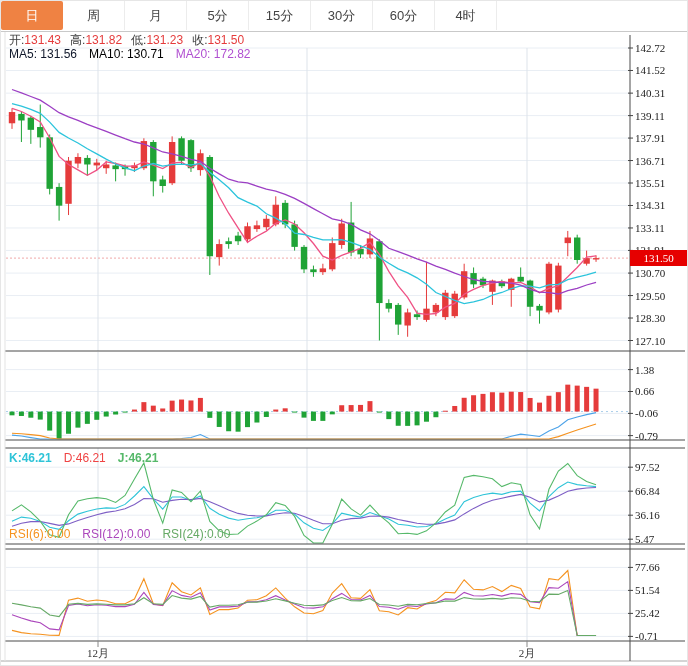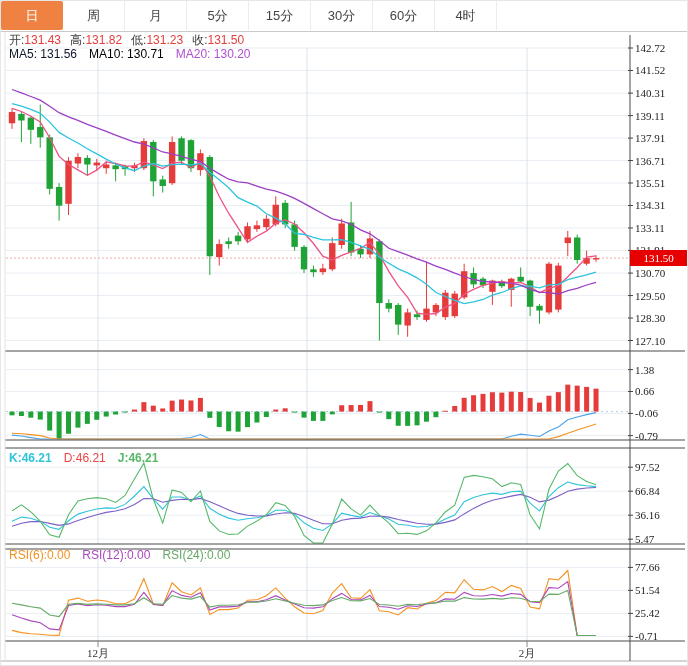--- a/index.html
+++ b/index.html
@@ -346,27 +346,27 @@
     <div class="tab">30分</div>
     <div class="tab">60分</div>
     <div class="tab">4时</div>
   </div>
 
   <div class="overlay ohlc" style="top:31px">
     <span class="lbl">开:</span><span class="val">131.43</span><span class="lbl">高:</span><span class="val">131.82</span><span class="lbl">低:</span><span class="val">131.23</span><span class="lbl">收:</span><span class="val">131.50</span>
   </div>
 
   <div class="overlay legend" style="top:46px">
-    <span style="color: #0f172a;">MA5: 131.56</span><span style="color: #000000;">MA10: 130.71</span><span style="color: rgb(176, 79, 208);">MA20: 130.20</span>
+    <span style="color: #0f172a;">MA5: 131.56</span><span style="color: #000000;">MA10: 130.71</span><span style="color: rgb(176, 79, 208);">MA20: 172.82</span>
   </div>
 
 
   <div class="overlay legend" style="top:450px">
     <span style="color: rgb(47, 196, 216); font-weight: bold;">K:46.21</span><span style="color: #ef4444;">D:46.21</span><span style="color: rgb(86, 185, 106); font-weight: bold;">J:46.21</span>
   </div>
 
-  <div class="overlay legend" style="top:547px">
+  <div class="overlay legend" style="top:526px">
     <span style="color: rgb(245, 146, 31);">RSI(6):0.00</span><span style="color: rgb(171, 71, 188);">RSI(12):0.00</span><span style="color: rgb(102, 169, 102);">RSI(24):0.00</span>
   </div>
 
   <div id="price-badge" style="top: 249.106px;">131.50</div>
 
 </div>
 
 </body></html>

